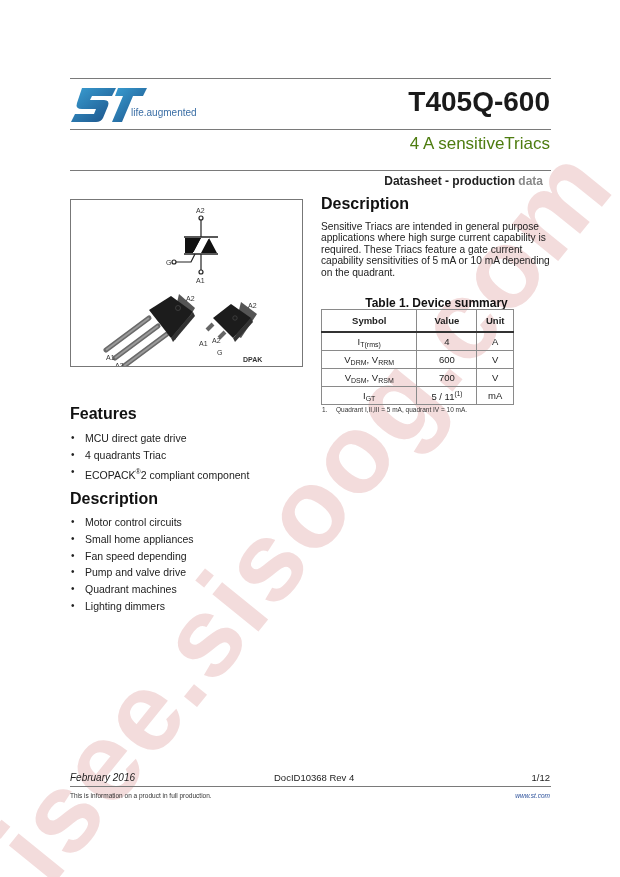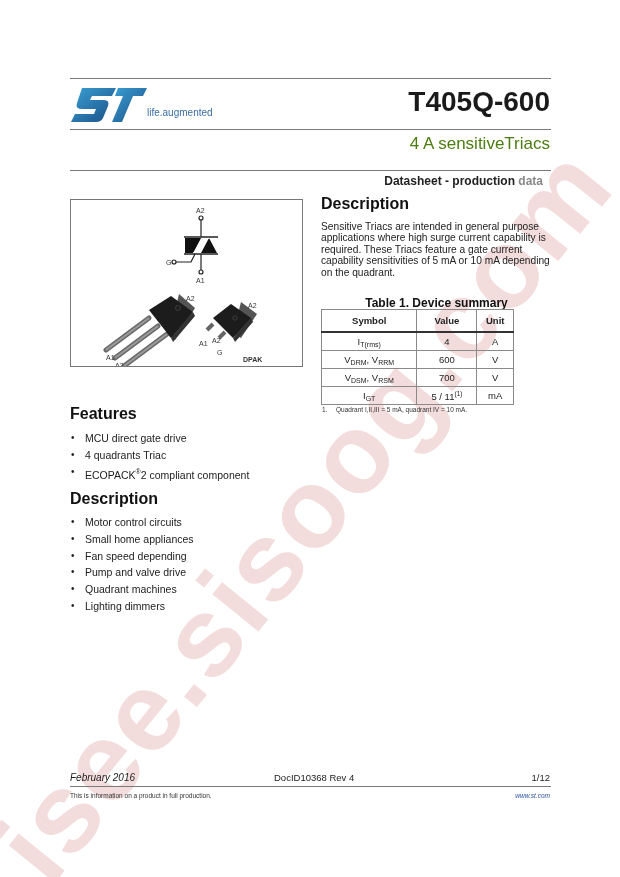--- a/index.html
+++ b/index.html
@@ -20,21 +20,21 @@
     transform-origin: left center;
     transform: rotate(-51deg);
     white-space: nowrap;
     z-index: 0;
     left: 20px; top: 800px;
   }
   .content { position: absolute; left: 0; top: 0; width: 620px; height: 877px; z-index: 1; }
 
   
   .logo { position: absolute; left: 70px; top: 85px; width: 80px; height: 40px; }
-  .tagline { position: absolute; left: 147px; top: 107px; font-size: 10px; color: #3a6ea5; }
+  .tagline { position: absolute; left: 131px; top: 107px; font-size: 10px; color: #3a6ea5; }
   .part-number { position: absolute; right: 70px; top: 86px; font-size: 28px; font-weight: bold; color: #1a1a1a; }
   .subtitle { position: absolute; right: 70px; top: 134px; font-size: 17px; color: #4d7c0f; }
   .datasheet-label { position: absolute; right: 77px; top: 174px; font-size: 12px; font-weight: bold; color: #222; }
   .datasheet-label .light { color: #888; font-weight: bold; }
 
   
   .figure-box { position: absolute; left: 70px; top: 199px; width: 231px; height: 166px; border: 1px solid #777; background: rgba(255,255,255,0.6); }
 
   
   h2.sec { position: absolute; margin: 0; font-size: 16px; font-weight: bold; color: #111; }

